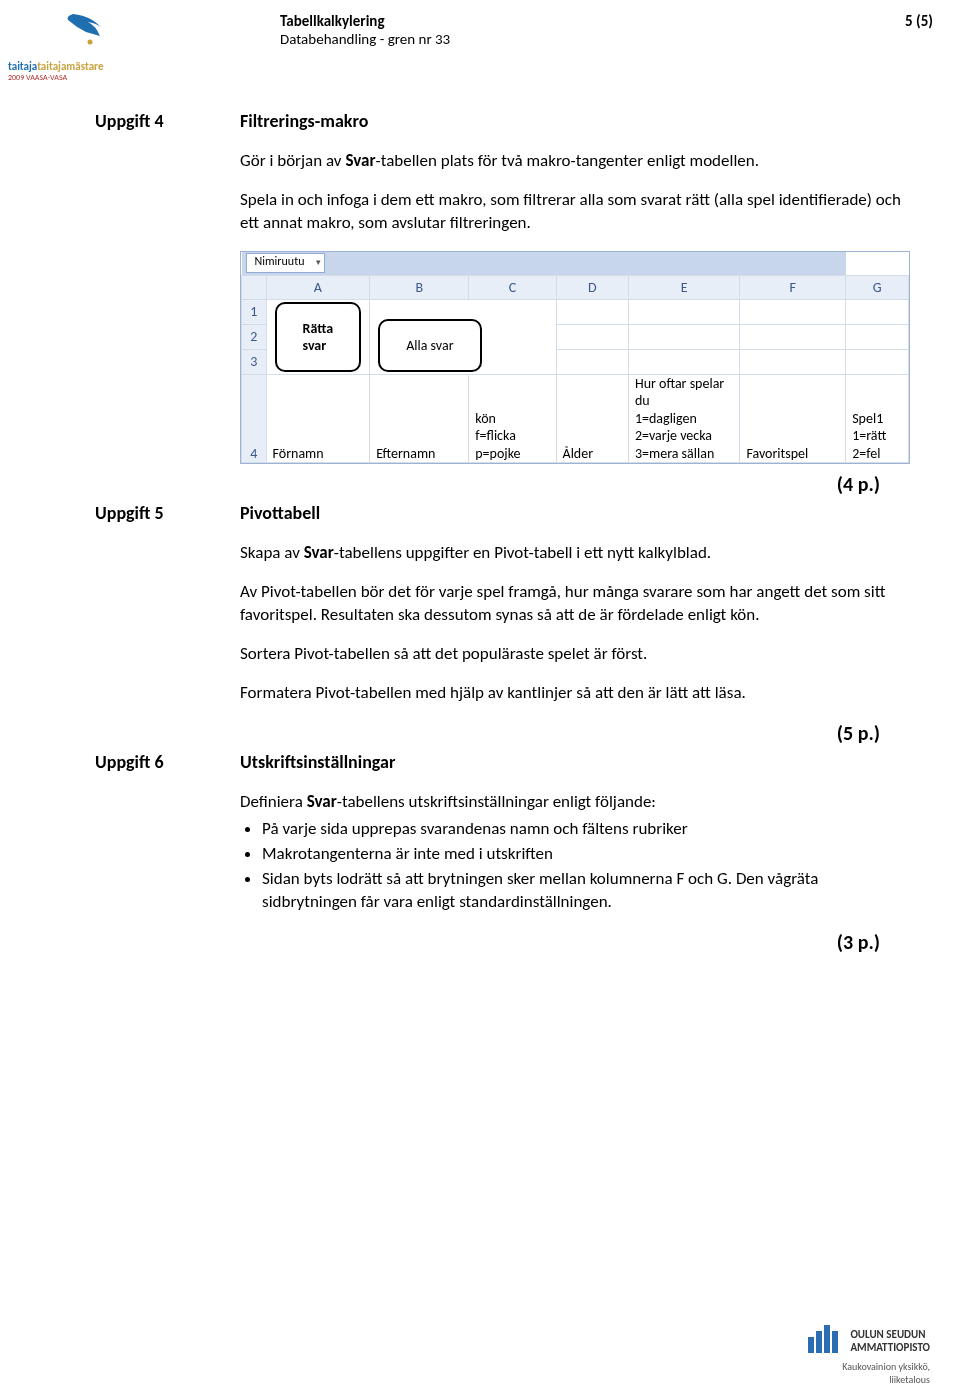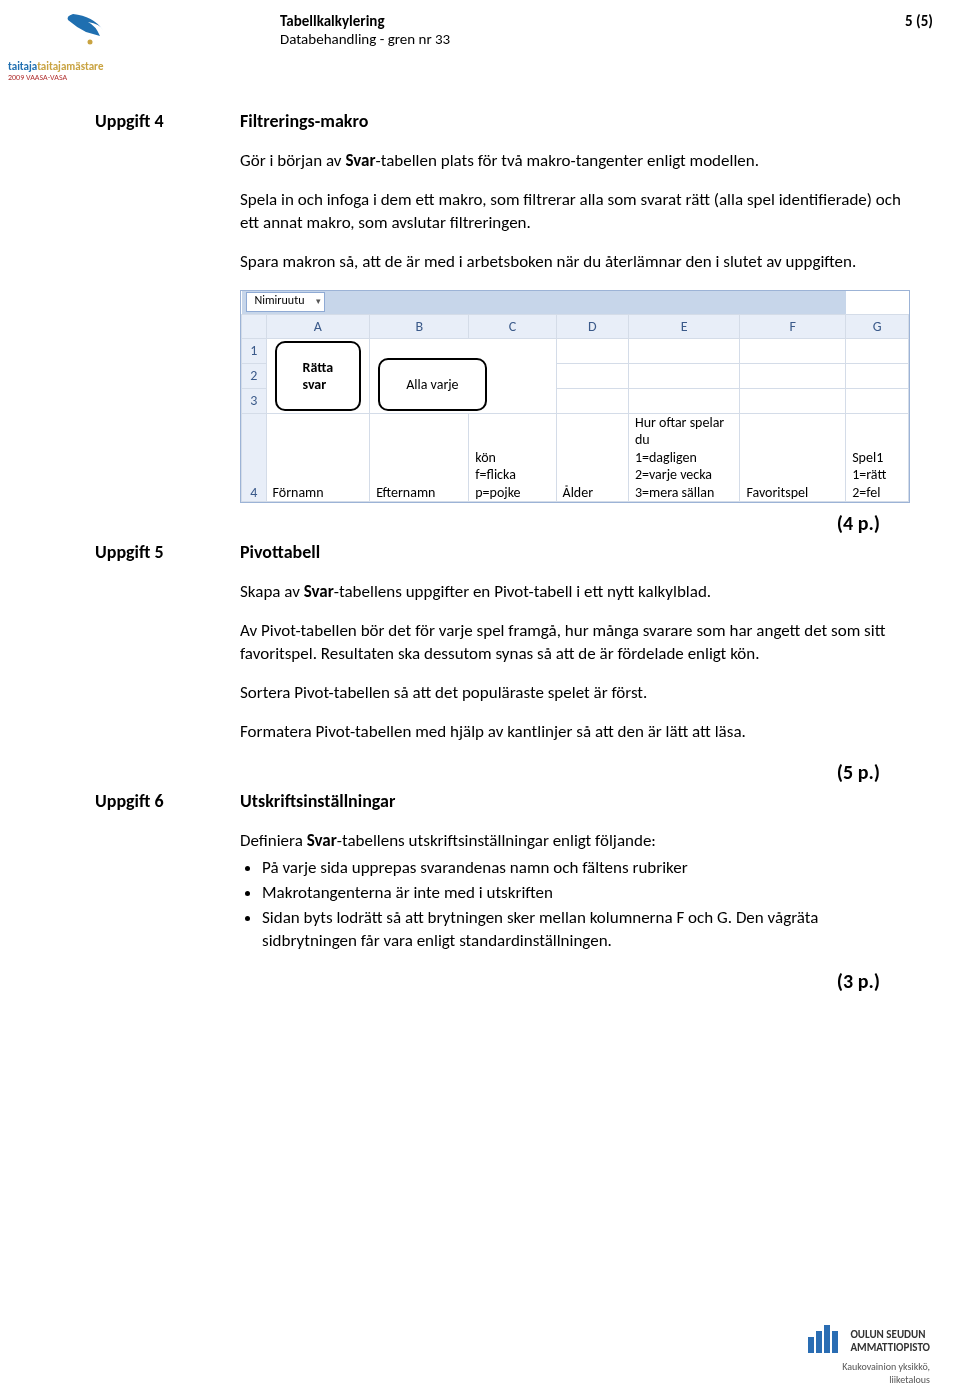--- a/index.html
+++ b/index.html
@@ -219,21 +219,20 @@
 
 <div class="content">
 
   <div class="task-row">
     <div class="task-label">Uppgift 4</div>
     <div class="task-title">Filtrerings-makro</div>
   </div>
   <div class="task-body">
     <p><span>Gör i början av </span><span class="strong">Svar</span><span>-tabellen plats för två makro-tangenter enligt modellen.</span></p>
     <p>Spela in och infoga i dem ett makro, som filtrerar alla som svarat rätt (alla spel identifierade) och ett annat makro, som avslutar filtreringen.</p>
-    <p>Spara makron så, att de är med i arbetsboken när du återlämnar den i slutet av uppgiften.</p>
   </div>
 
   <div class="sheet">
     <table>
       <tbody>
           <tr class="namebox-row">
         <td colspan="8" style="background:#c7d6ea;">
           <span class="namebox">Nimiruutu</span>
         </td>
       </tr>
@@ -246,21 +245,21 @@
         <th class="col-head col-e">E</th>
         <th class="col-head col-f">F</th>
         <th class="col-head col-g">G</th>
       </tr>
       <tr>
         <td class="row-head">1</td>
         <td colspan="2" rowspan="3" class="cell-btn">
           <span class="macro-btn bold">Rätta svar</span>
         </td>
         <td rowspan="3" colspan="2" class="cell-btn">
-          <span class="macro-btn">Alla varje</span>
+          <span class="macro-btn">Alla svar</span>
         </td>
         <td></td>
             <td></td>
             <td></td>
             <td></td>
       </tr>
       <tr>
         <td class="row-head">2</td>
         <td></td>
             <td></td>

